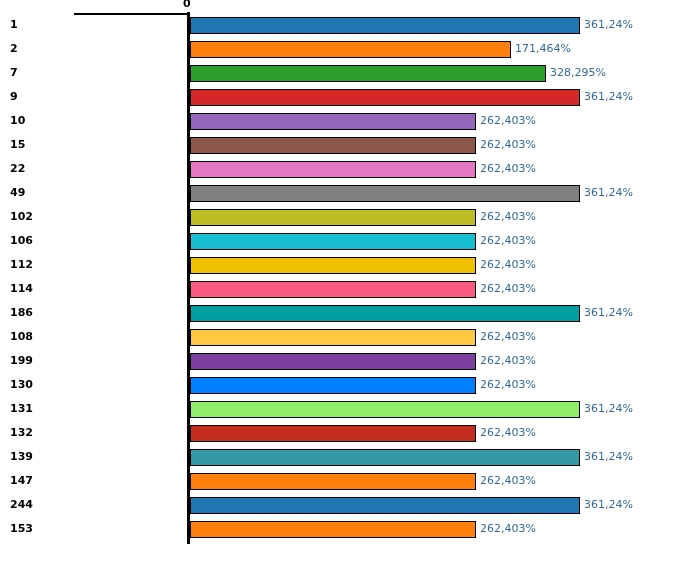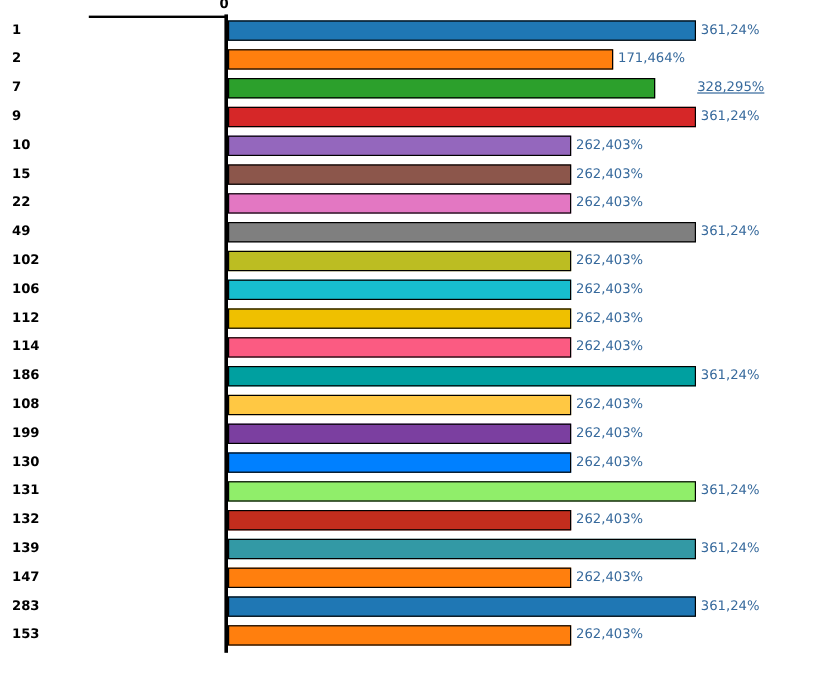--- a/index.html
+++ b/index.html
@@ -101,21 +101,21 @@
         <div class="value-label" style="left: 584px;">361,24%</div>
       </div>
       <div class="row">
         <div class="cat-label">2</div>
         <div class="bar" style="width: 319px; background: rgb(255, 127, 14);"></div>
         <div class="value-label" style="left: 515px;">171,464%</div>
       </div>
       <div class="row">
         <div class="cat-label">7</div>
         <div class="bar" style="width: 354px; background: rgb(44, 160, 44);"></div>
-        <div class="value-label" style="left: 581px; text-decoration: underline;">328,295%</div>
+        <div class="value-label" style="left: 550px;">328,295%</div>
       </div>
       <div class="row">
         <div class="cat-label">9</div>
         <div class="bar" style="width: 388px; background: rgb(214, 39, 40);"></div>
         <div class="value-label" style="left: 584px;">361,24%</div>
       </div>
       <div class="row">
         <div class="cat-label">10</div>
         <div class="bar" style="width: 284px; background: rgb(148, 103, 189);"></div>
         <div class="value-label" style="left: 480px;">262,403%</div>
@@ -189,21 +189,21 @@
         <div class="cat-label">139</div>
         <div class="bar" style="width: 388px; background: rgb(51, 153, 165);"></div>
         <div class="value-label" style="left: 584px;">361,24%</div>
       </div>
       <div class="row">
         <div class="cat-label">147</div>
         <div class="bar" style="width: 284px; background: rgb(255, 127, 14);"></div>
         <div class="value-label" style="left: 480px;">262,403%</div>
       </div>
       <div class="row">
-        <div class="cat-label">283</div>
+        <div class="cat-label">244</div>
         <div class="bar" style="width: 388px; background: rgb(31, 119, 180);"></div>
         <div class="value-label" style="left: 584px;">361,24%</div>
       </div>
       <div class="row">
         <div class="cat-label">153</div>
         <div class="bar" style="width: 284px; background: rgb(255, 127, 14);"></div>
         <div class="value-label" style="left: 480px;">262,403%</div>
       </div>
     </div>
 

